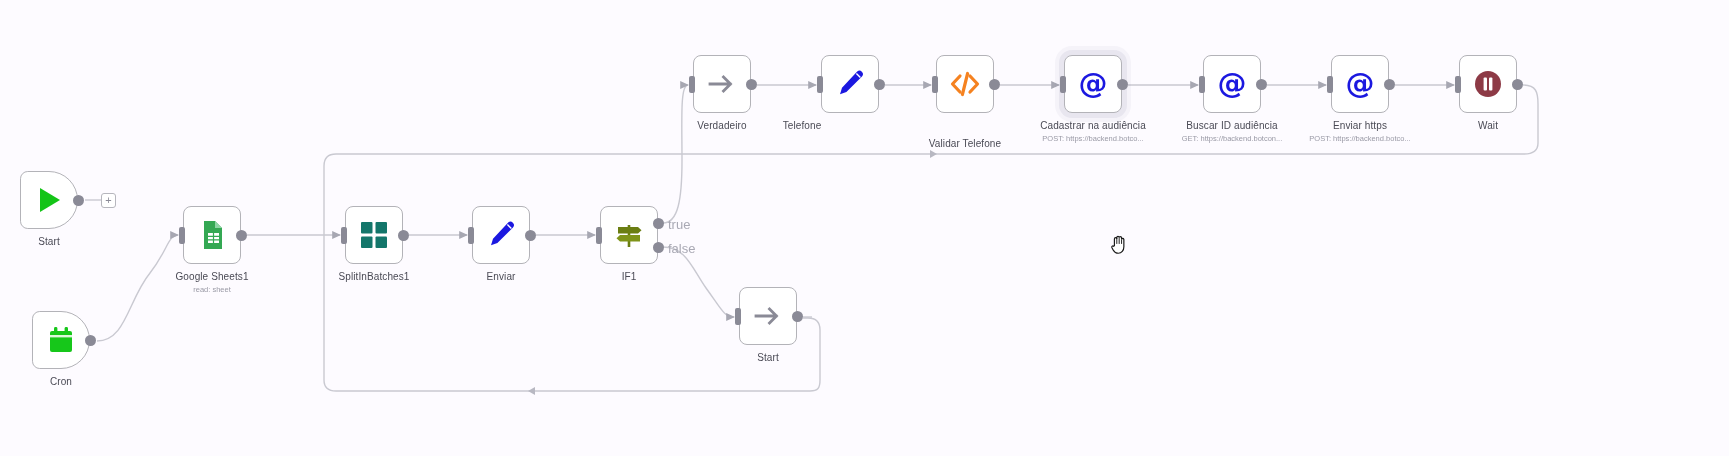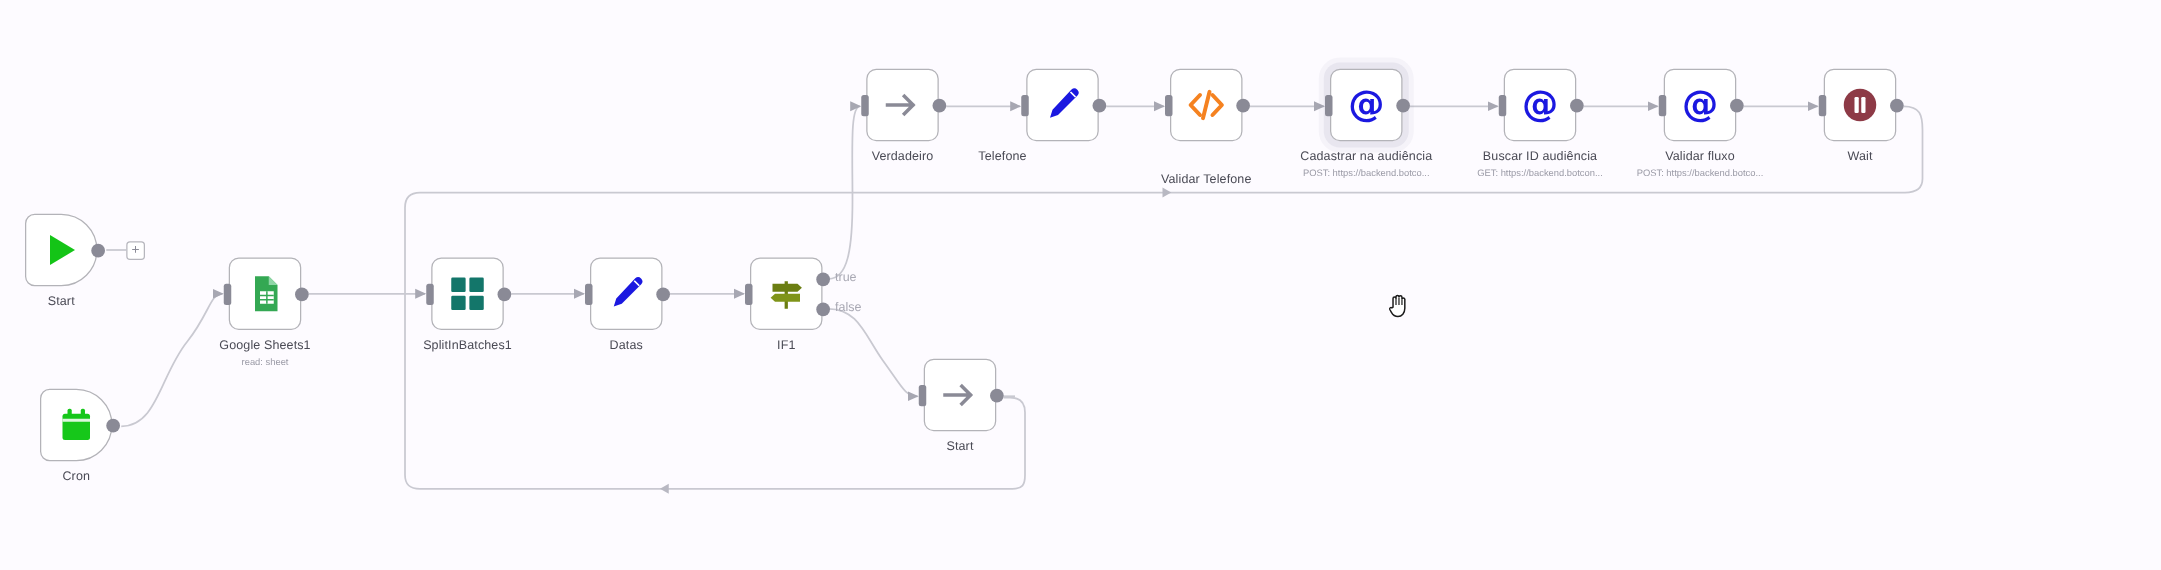--- a/index.html
+++ b/index.html
@@ -74,21 +74,21 @@
     border: 1px solid #b6b6bd;
     border-radius: 3px;
     background: #fff;
     color: #8a8a96;
     font-size: 11px;
     line-height: 13px;
     text-align: center;
   }
   .porttag {
     position: absolute;
-    font-size: 10px;
+    font-size: 13px;
     color: #a9a9b4;
     white-space: nowrap;
     filter: blur(.3px);
   }
   .cursor-hand {
     position: absolute;
     width: 22px; height: 26px;
   }
 </style>
 </head>
@@ -193,21 +193,21 @@
       <div class="node" style="left: 472px; top: 206px;">
         <span>
           <svg class="node-icon" viewBox="0 0 32 32">
             <path d="M23.2 3.6 a3.4 3.4 0 0 1 4.8 4.8 L12.4 24 l-6.4 2.2 L8 19.8 Z" fill="#1b18e0"></path>
             <path d="M22.4 5.6 l4 4" stroke="#ffffff" stroke-width="1.4" fill="none"></path>
           </svg>
         </span>
       </div>
       <div class="inport" style="left: 468px; top: 226.5px;"></div>
       <div class="dot" style="left: 525px; top: 229.5px;"></div>
-      <div class="label" style="left: 501px; top: 271px;">Datas</div>
+      <div class="label" style="left: 501px; top: 271px;">Enviar</div>
       <div class="node" style="left: 600px; top: 206px;">
         <span>
           <svg class="node-icon" viewBox="0 0 32 32">
             <rect x="14.7" y="6" width="2.6" height="22" fill="#6b7e12"></rect>
             <path d="M5 8 h20 l3.5 3.2 L25 14.4 H5 Z" fill="#6b7e12"></path>
             <path d="M27 16 H7 l-3.5 3.2 L7 22.4 h20 Z" fill="#7f9419"></path>
           </svg>
         </span>
       </div>
       <div class="inport" style="left: 596px; top: 226.5px;"></div>
@@ -271,21 +271,21 @@
       <div class="sublabel" style="left: 1232px; top: 134px;">GET: https://backend.botcon...</div>
       <div class="node" style="left: 1331px; top: 55px;">
         <span>
           <svg class="node-icon" viewBox="0 0 32 32">
             <text x="16" y="24.5" text-anchor="middle" font-family="DejaVu Sans, sans-serif" font-size="29" font-weight="bold" fill="#1b18e0">@</text>
           </svg>
         </span>
       </div>
       <div class="inport" style="left: 1327px; top: 75.5px;"></div>
       <div class="dot" style="left: 1384px; top: 78.5px;"></div>
-      <div class="label" style="left: 1360px; top: 120px;">Validar fluxo</div>
+      <div class="label" style="left: 1360px; top: 120px;">Enviar https</div>
       <div class="sublabel" style="left: 1360px; top: 134px;">POST: https://backend.botco...</div>
       <div class="node" style="left: 1459px; top: 55px;">
         <span>
           <svg class="node-icon" viewBox="0 0 32 32">
             <circle cx="16" cy="16" r="13" fill="#8d3a46"></circle>
             <rect x="11.6" y="9.6" width="3.4" height="12.8" rx="1" fill="#ffffff"></rect>
             <rect x="17" y="9.6" width="3.4" height="12.8" rx="1" fill="#ffffff"></rect>
           </svg>
         </span>
       </div>

